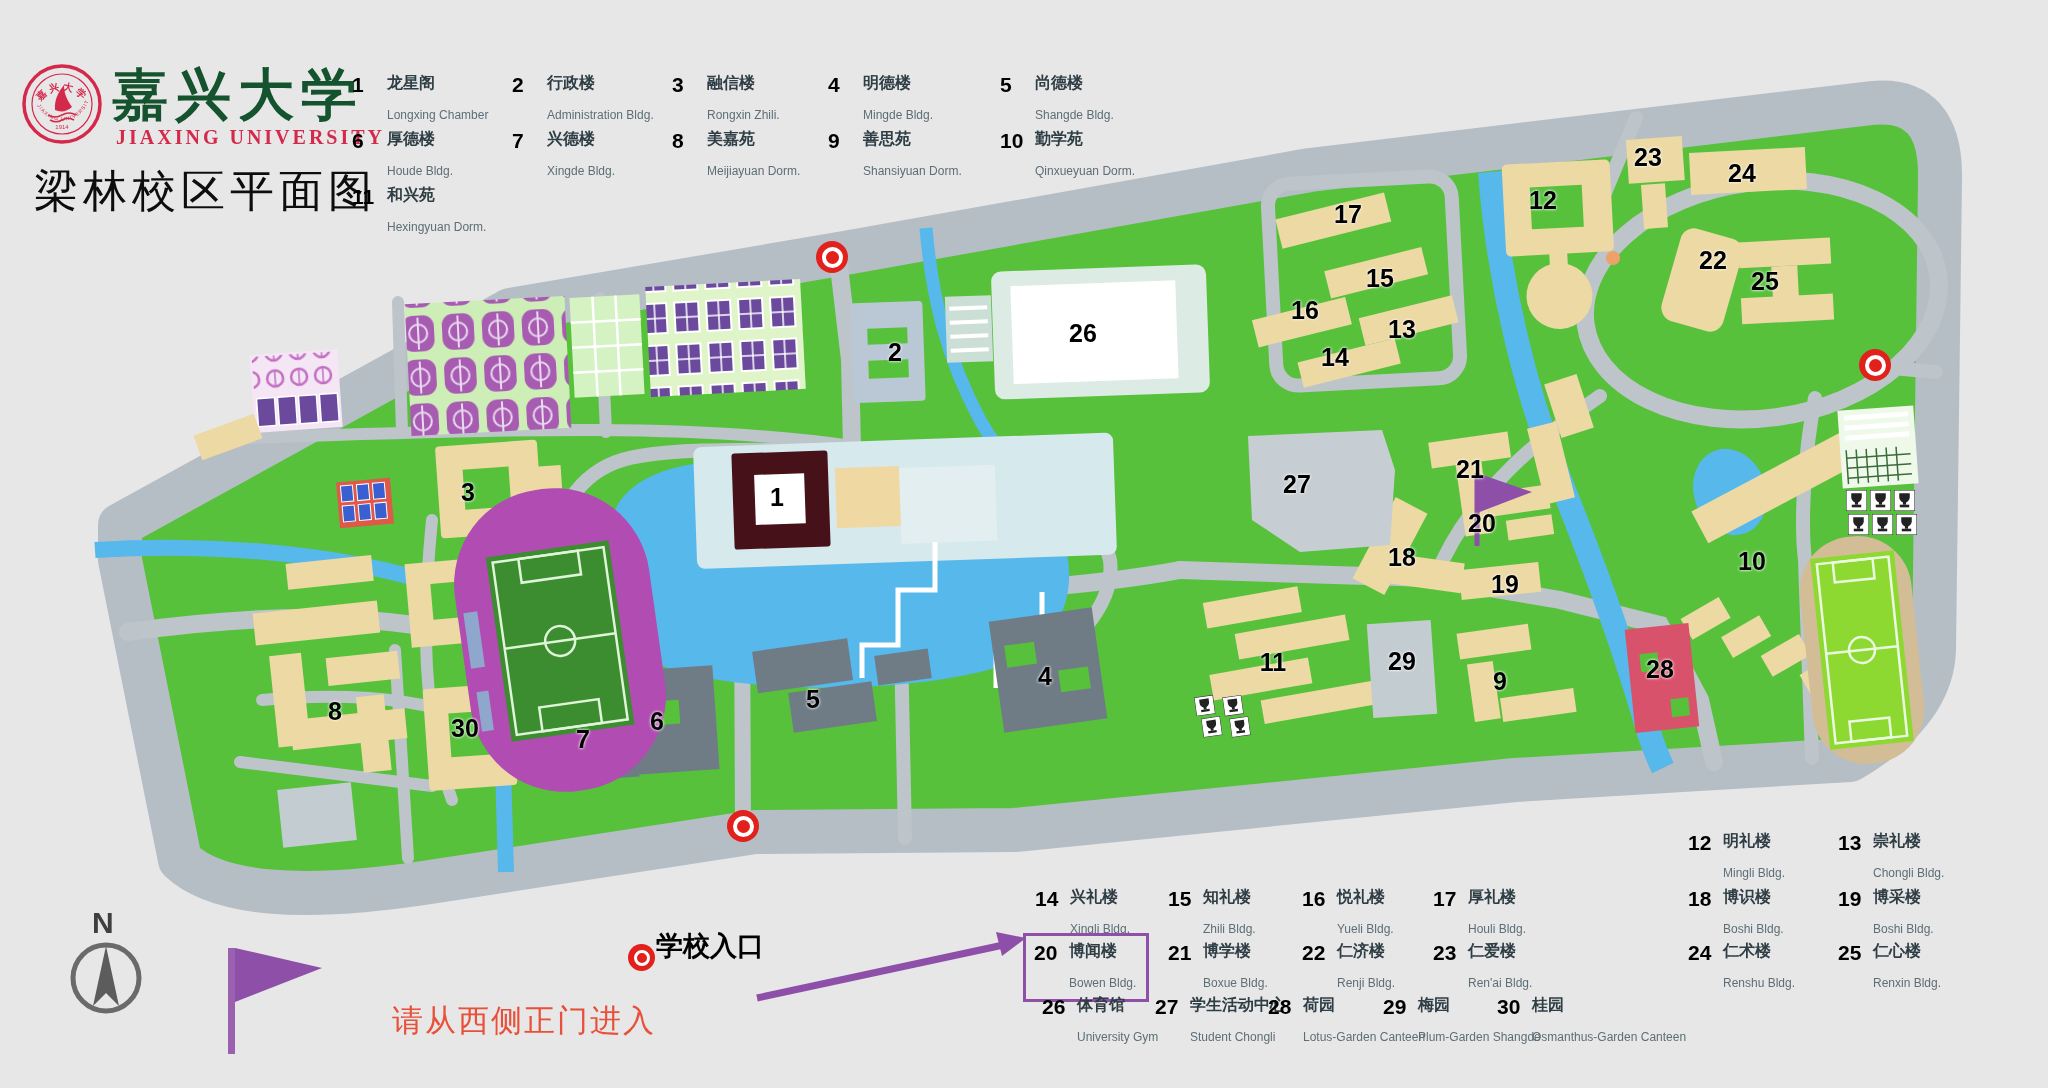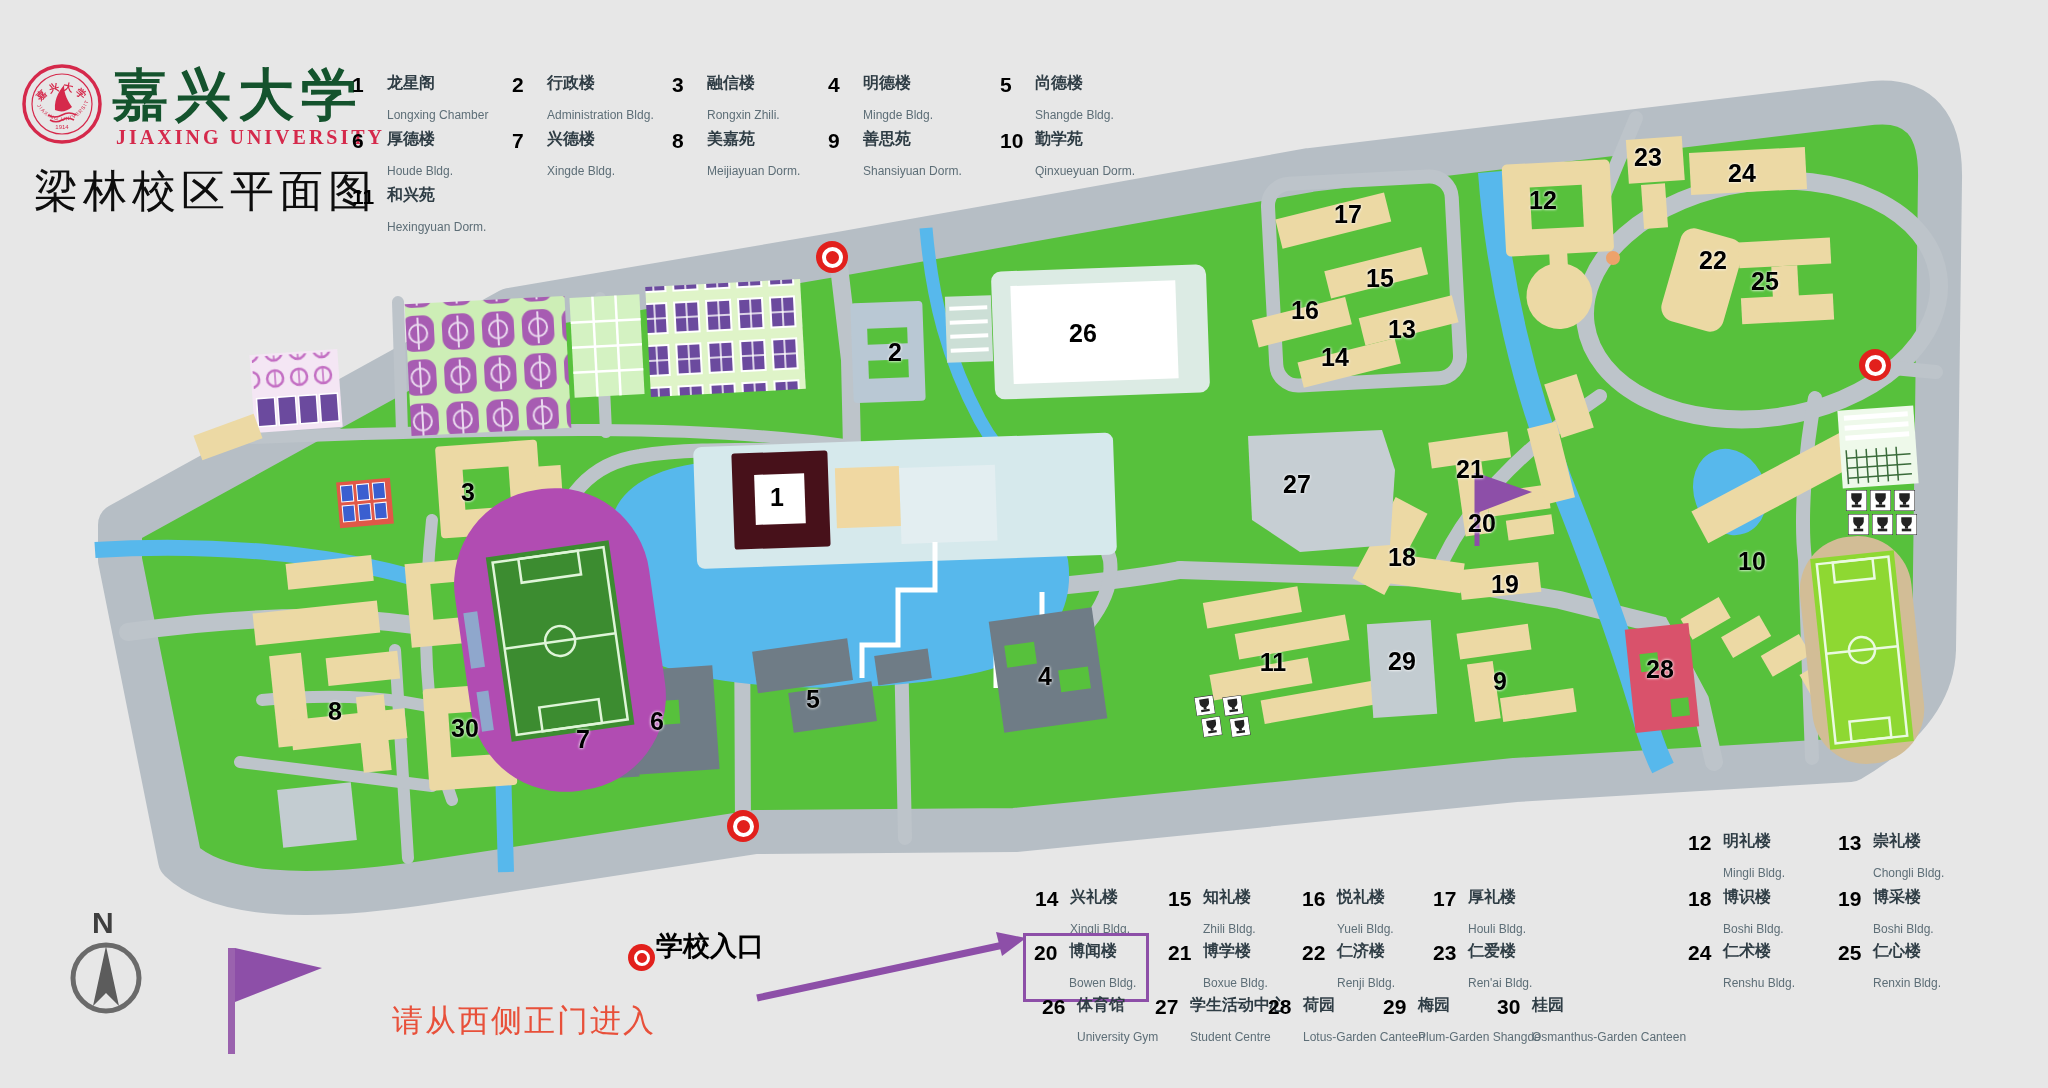--- a/index.html
+++ b/index.html
@@ -584,21 +584,21 @@
         <span class="num">26</span>
         <div>
           <div class="cn">体育馆</div>
           <div class="en">University Gym</div>
         </div>
       </div>
       <div class="litem" style="left: 1155px; top: 996px;">
         <span class="num">27</span>
         <div>
           <div class="cn">学生活动中心</div>
-          <div class="en">Student Centre</div>
+          <div class="en">Student Chongli</div>
         </div>
       </div>
       <div class="litem" style="left: 1268px; top: 996px;">
         <span class="num">28</span>
         <div>
           <div class="cn">荷园</div>
           <div class="en">Lotus-Garden Canteen</div>
         </div>
       </div>
       <div class="litem" style="left: 1383px; top: 996px;">

